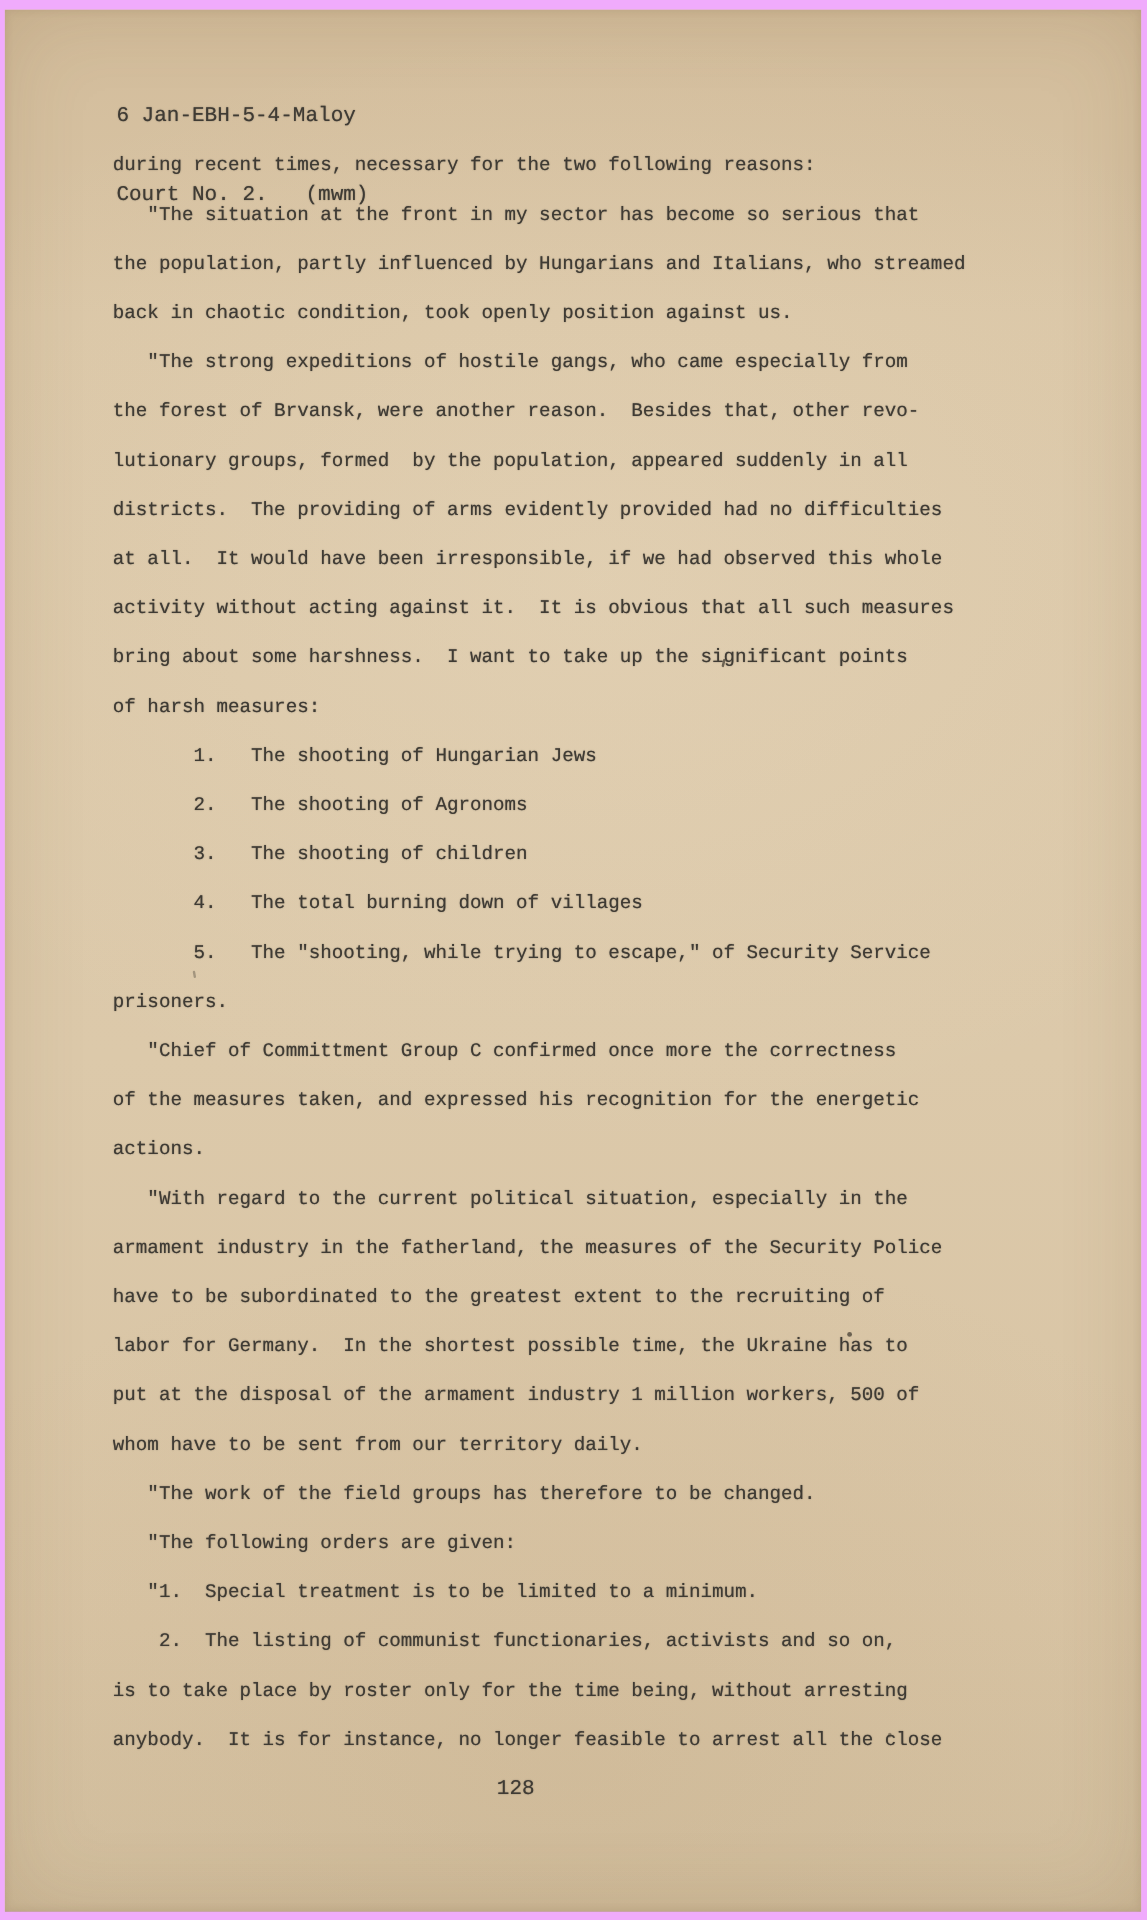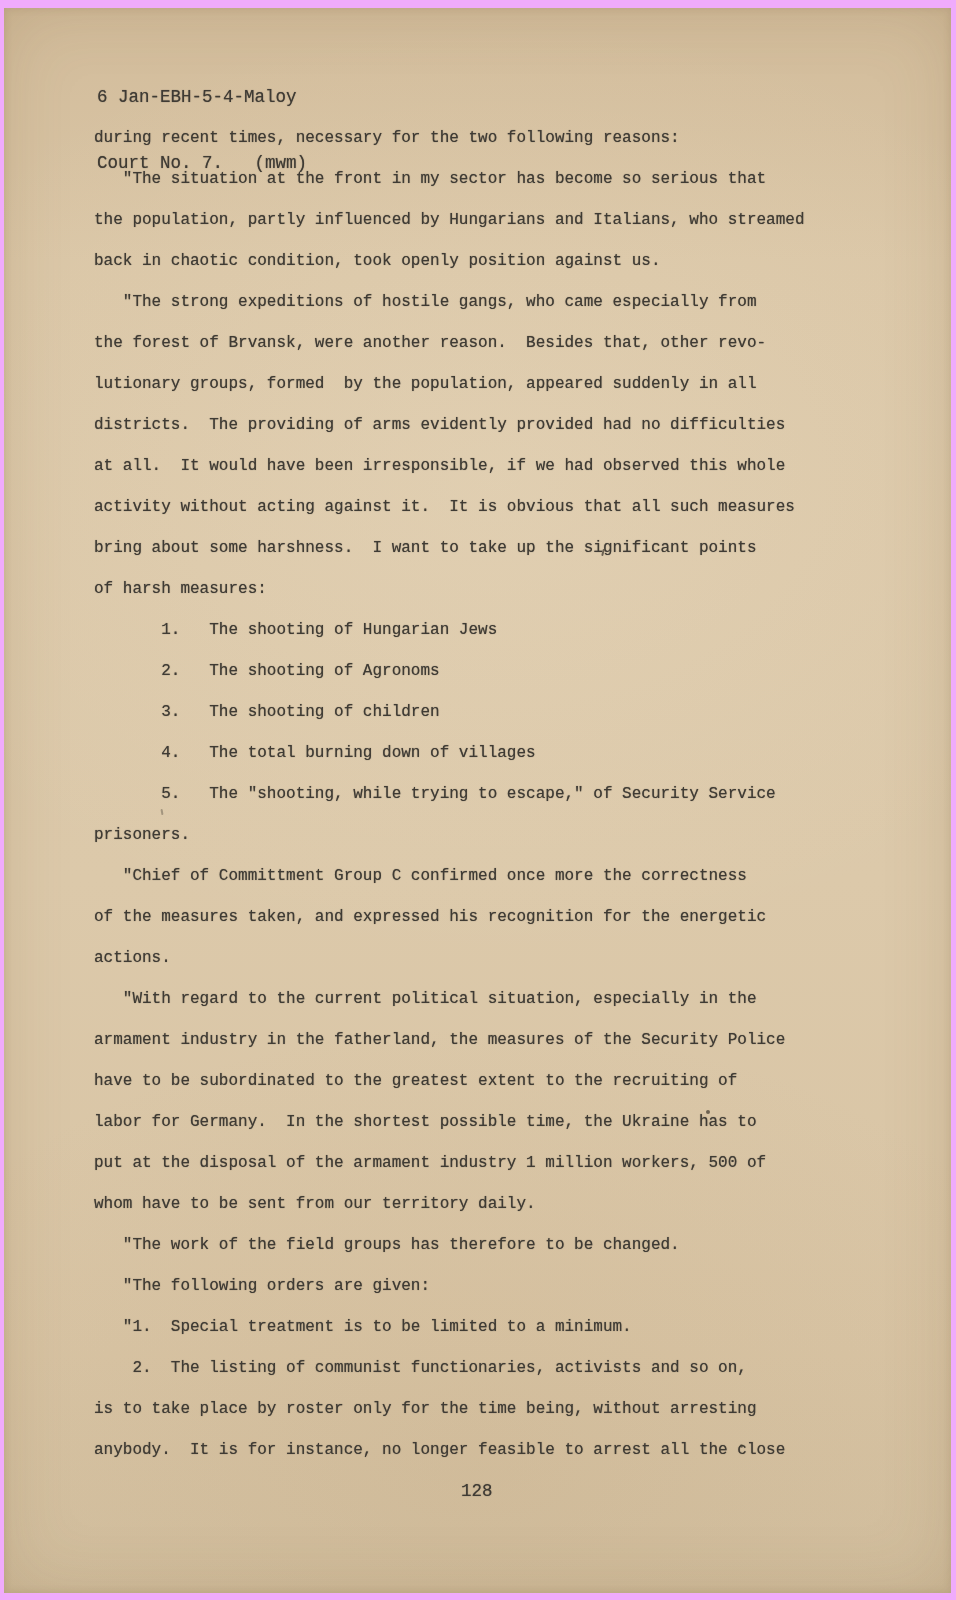--- a/index.html
+++ b/index.html
@@ -48,41 +48,40 @@
     top: 110px;
     font-size: 16px;
     line-height: 41px;
   }
   .page-number {
     position: absolute;
     left: 410px;
     top: 1472px;
     font-size: 17.5px;
     line-height: 22px;
-    margin-left: 47px;
   }
   .speck {
     position: absolute;
     background: rgba(70, 63, 52, 0.75);
     border-radius: 1px;
   }
   .speck.apostrophe-1 { left: 598px; top: 541px; width: 2px; height: 7px; transform: rotate(14deg); }
   .speck.dot-1        { left: 702px; top: 1102px; width: 4px; height: 4px; border-radius: 50%; }
   .speck.dot-2        { left: 736px; top: 1436px; width: 3px; height: 4px; border-radius: 50%; opacity: 0.65; }
   .speck.comma-1      { left: 157px; top: 801px; width: 2px; height: 6px; transform: rotate(-10deg); opacity: 0.5; }
 </style>
 </head>
 <body>
 
 <div class="scan">
   <div class="paper">
 
     <div class="header typed">
       <div>6 Jan-EBH-5-4-Maloy</div>
-      <div>Court No. 7.   (mwm)</div>
+      <div>Court No. 2.   (mwm)</div>
     </div>
 
     <div class="body-text typed"><div>during recent times, necessary for the two following reasons:</div><div>   "The situation at the front in my sector has become so serious that</div><div>the population, partly influenced by Hungarians and Italians, who streamed</div><div>back in chaotic condition, took openly position against us.</div><div>   "The strong expeditions of hostile gangs, who came especially from</div><div>the forest of Brvansk, were another reason.  Besides that, other revo-</div><div>lutionary groups, formed  by the population, appeared suddenly in all</div><div>districts.  The providing of arms evidently provided had no difficulties</div><div>at all.  It would have been irresponsible, if we had observed this whole</div><div>activity without acting against it.  It is obvious that all such measures</div><div>bring about some harshness.  I want to take up the significant points</div><div>of harsh measures:</div><div>       1.   The shooting of Hungarian Jews</div><div>       2.   The shooting of Agronoms</div><div>       3.   The shooting of children</div><div>       4.   The total burning down of villages</div><div>       5.   The "shooting, while trying to escape," of Security Service</div><div>prisoners.</div><div>   "Chief of Committment Group C confirmed once more the correctness</div><div>of the measures taken, and expressed his recognition for the energetic</div><div>actions.</div><div>   "With regard to the current political situation, especially in the</div><div>armament industry in the fatherland, the measures of the Security Police</div><div>have to be subordinated to the greatest extent to the recruiting of</div><div>labor for Germany.  In the shortest possible time, the Ukraine has to</div><div>put at the disposal of the armament industry 1 million workers, 500 of</div><div>whom have to be sent from our territory daily.</div><div>   "The work of the field groups has therefore to be changed.</div><div>   "The following orders are given:</div><div>   "1.  Special treatment is to be limited to a minimum.</div><div>    2.  The listing of communist functionaries, activists and so on,</div><div>is to take place by roster only for the time being, without arresting</div><div>anybody.  It is for instance, no longer feasible to arrest all the close</div></div>
 
     <div class="page-number typed">128</div>
 
     <div class="speck apostrophe-1"></div>
     <div class="speck dot-1"></div>
     <div class="speck dot-2"></div>
     <div class="speck comma-1"></div>

